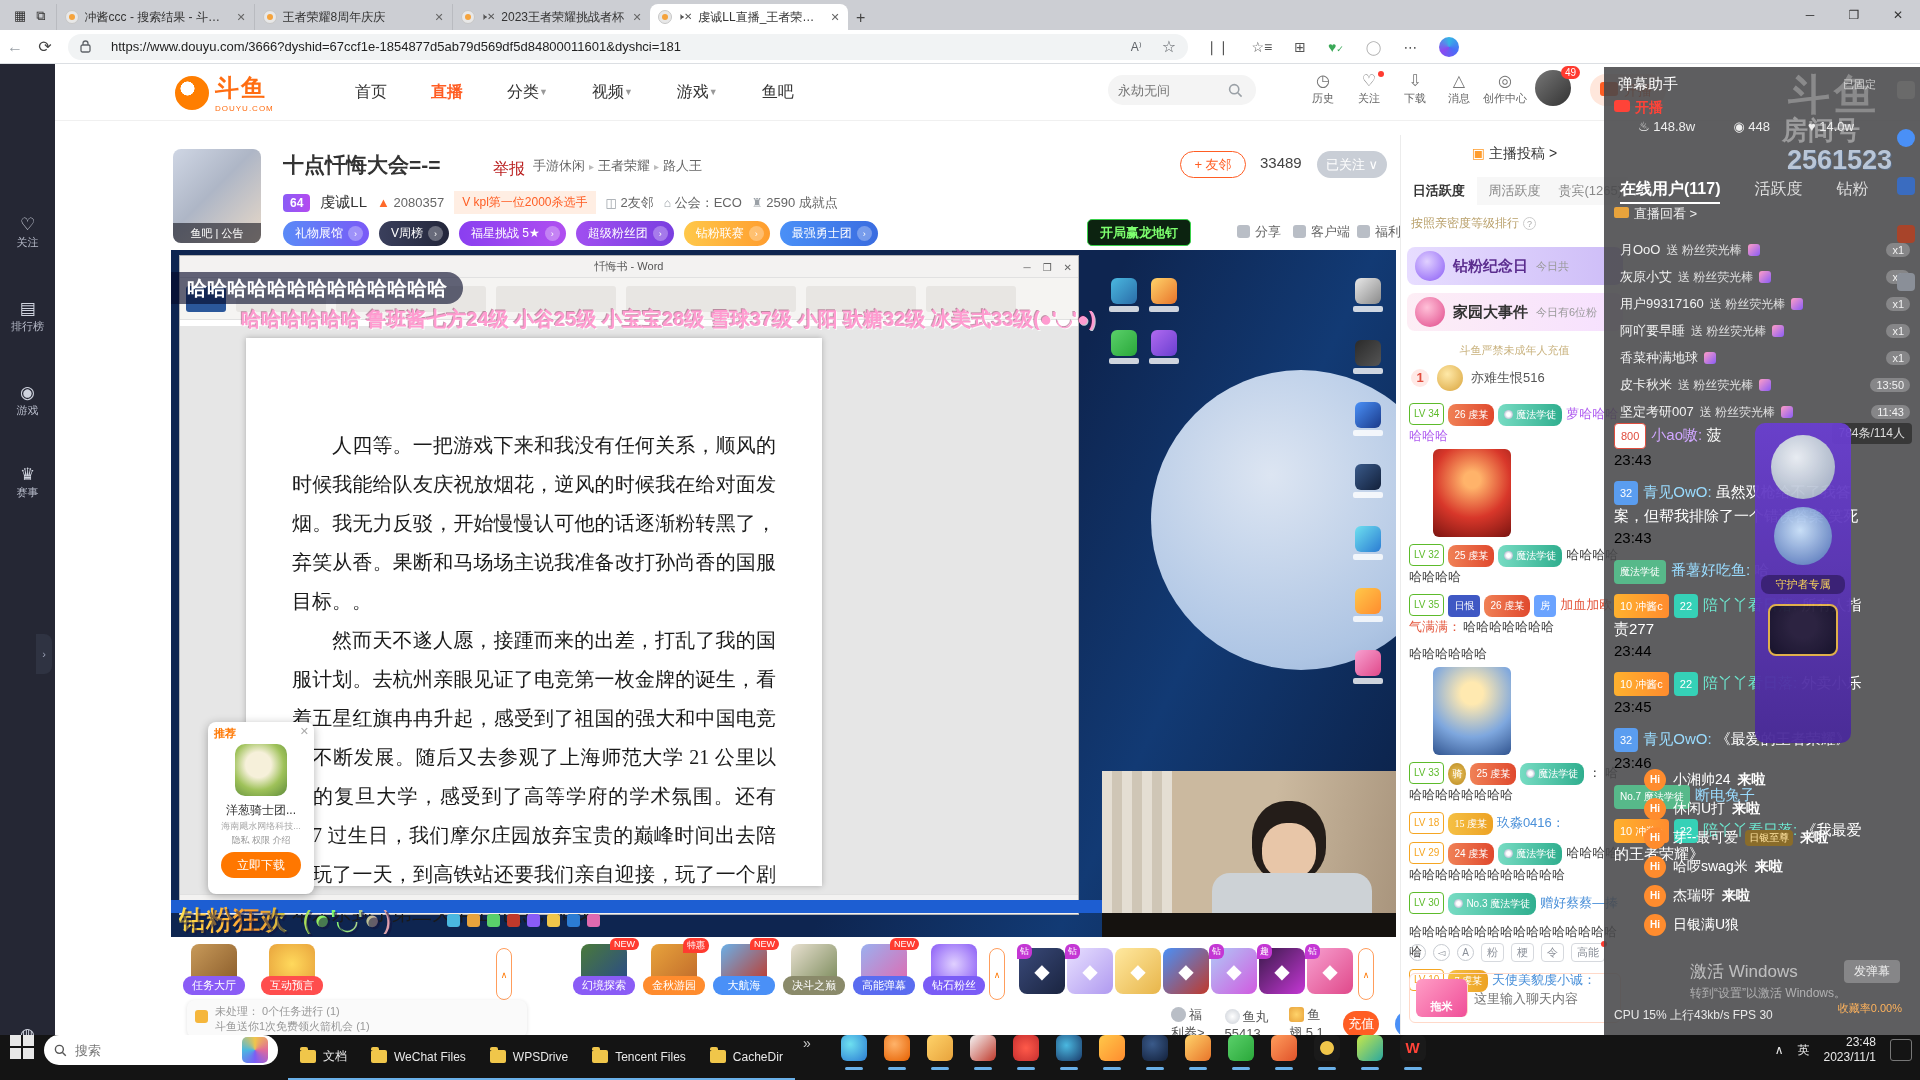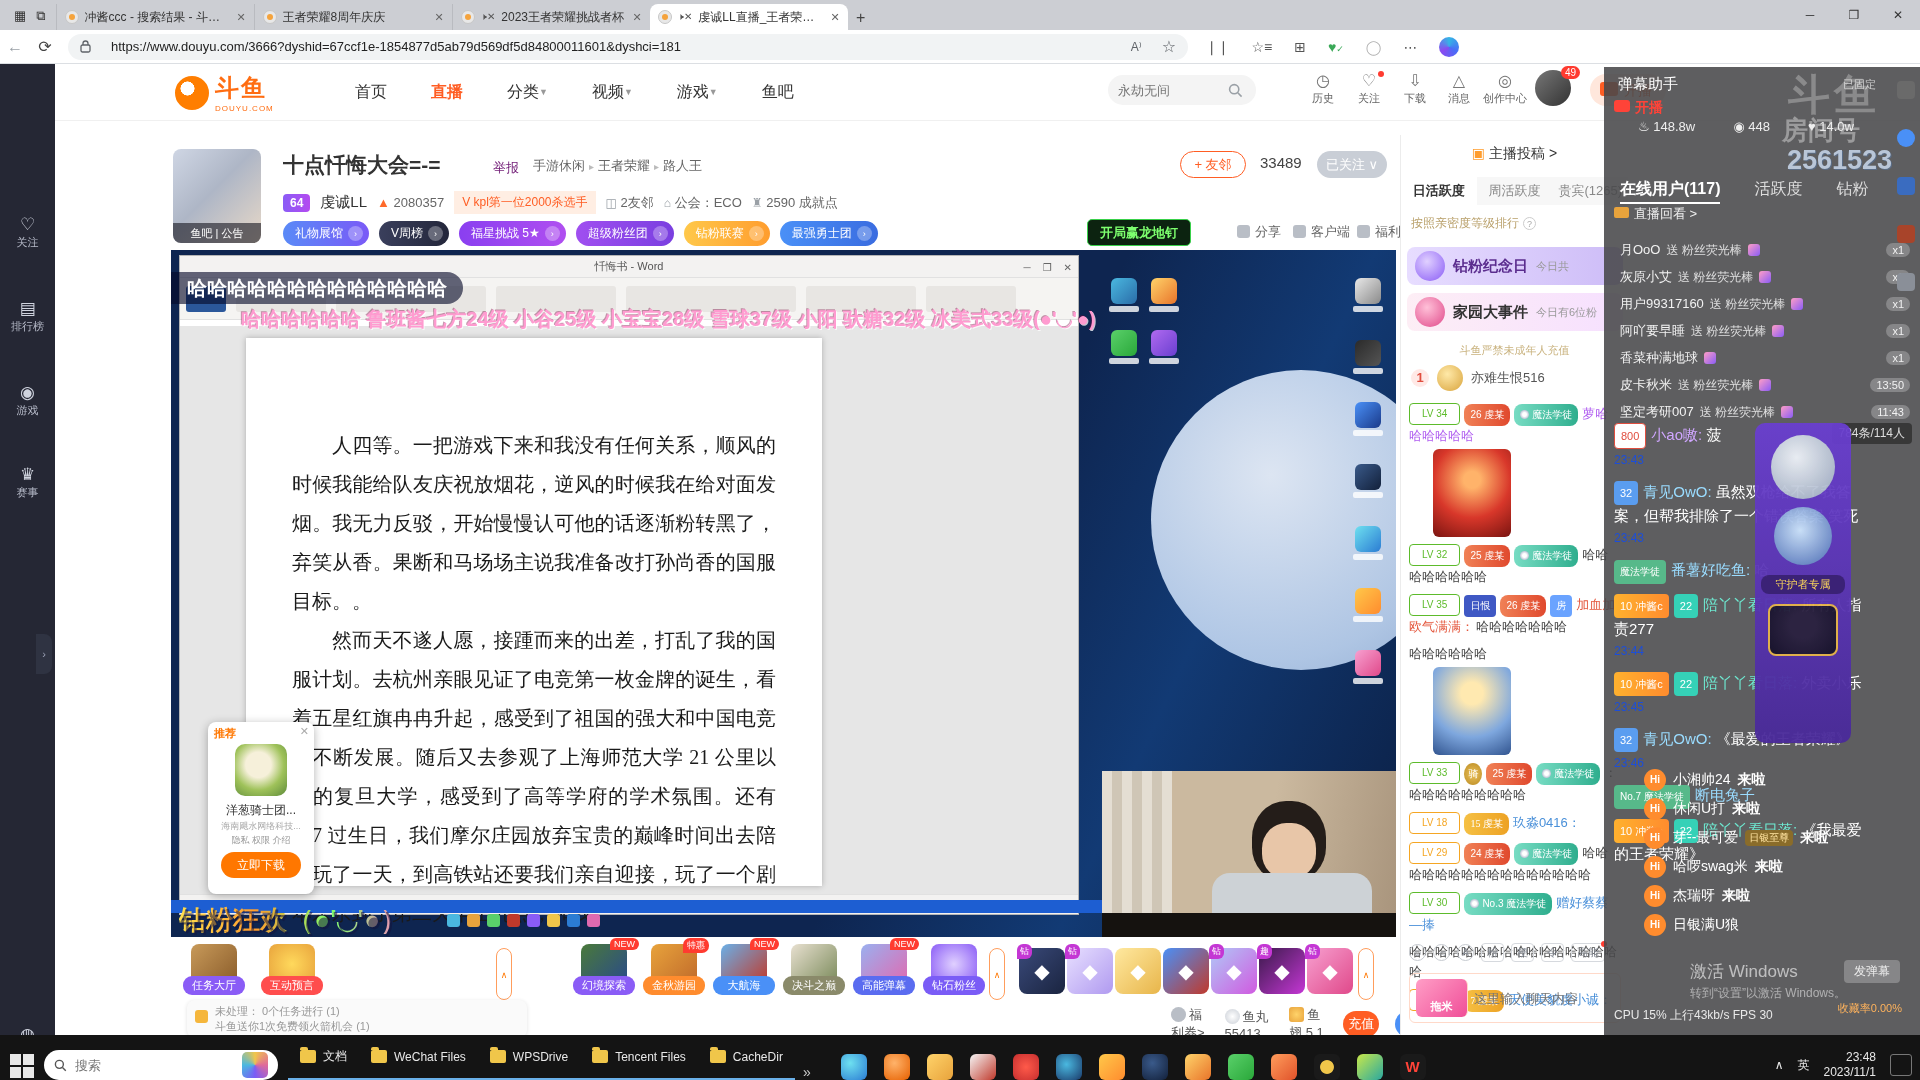--- a/index.html
+++ b/index.html
@@ -55,21 +55,21 @@
   .hbadge { position:absolute; left:1506px; top:2px; background:#ff3b30; color:#fff; font-size:10px; border-radius:8px; padding:1px 4px; }
   .livebtn { position:absolute; left:1535px; top:10px; height:32px; padding:0 14px 0 34px; background:#ffe7dc; color:#ff5d23; font-size:14px; border-radius:16px; line-height:32px; }
   .livebtn::before { content:""; position:absolute; left:10px; top:8px; width:18px; height:14px; background:#ff5d23; border-radius:3px; }
 
   
   .streambar { position:absolute; left:55px; top:120px; width:1865px; height:130px; background:#fff; border-top:1px solid #f0f0f0; }
   .savatar { position:absolute; left:118px; top:28px; width:88px; height:94px; border-radius:8px; overflow:hidden;
     background:linear-gradient(135deg,#cfd6e4 0%,#aeb6c6 45%,#e8d9c8 100%); }
   .savatar .strip { position:absolute; left:0; bottom:0; width:100%; height:20px; background:rgba(20,20,30,.6); color:#fff; font-size:11px; display:flex; align-items:center; justify-content:center; gap:8px; }
   .stitle { position:absolute; left:228px; top:30px; font-size:21px; font-weight:bold; color:#333; }
-  .sreport { position:absolute; left:438px; top:38px; font-size:13px; color:#701a75; }
+  .sreport { position:absolute; left:438px; top:38px; font-size:16px; color:#b91c1c; }
   .sbread { position:absolute; left:478px; top:36px; font-size:13px; color:#666; }
   .sbread .sep { color:#bbb; margin:0 4px; font-size:10px; }
   .friendbtn { position:absolute; left:1125px; top:30px; width:66px; height:27px; border:1px solid #ff5d23; color:#ff5d23; border-radius:14px; font-size:13px; text-align:center; line-height:25px; }
   .fcount { position:absolute; left:1205px; top:33px; font-size:15px; color:#444; }
   .followedbtn { position:absolute; left:1262px; top:30px; width:70px; height:27px; background:#c9ced6; color:#fff; border-radius:14px; font-size:13px; text-align:center; line-height:27px; }
   .srow2 { position:absolute; left:228px; top:70px; display:flex; align-items:center; gap:10px; font-size:13px; color:#666; }
   .lvbadge { background:linear-gradient(90deg,#8a5cf6,#b44af0); color:#fff; font-size:12px; font-weight:bold; border-radius:4px; padding:2px 7px; }
   .sname { color:#333; font-size:15px; }
   .flame { color:#ff6a2a; font-size:13px; }
   .kpltag { background:#ffeee3; color:#ff5d23; border-radius:0; padding:3px 8px; font-size:12px; }
@@ -153,21 +153,21 @@
   .cp-b1 { top:112px; background:linear-gradient(90deg,#e7ddff,#cdbcf7); color:#5b2d8e; }
   .cp-b2 { top:158px; background:linear-gradient(90deg,#fdeef5,#f6e0ff); color:#333; }
   .cp-bicon { width:30px; height:30px; border-radius:50%; flex:none; }
   .cp-bsuffix { font-size:11px; font-weight:normal; color:#999; }
   .cp-notice { position:absolute; left:0; top:208px; width:100%; text-align:center; font-size:11px; color:#c9b27e; }
   .cp-rank { position:absolute; left:10px; top:230px; display:flex; align-items:center; gap:8px; font-size:13px; color:#555; }
   .cp-rank .pos { color:#e04e3f; font-weight:bold; background:#ffe9e6; width:18px; height:18px; border-radius:50%; text-align:center; line-height:18px; }
   .cp-rank .crown { width:26px; height:26px; border-radius:50%; background:radial-gradient(circle at 40% 35%,#ffe9a8,#d9a43c); }
   .cmsgs { position:absolute; left:8px; top:268px; width:212px; }
   .cmsg { margin-bottom:7px; font-size:13px; color:#444; line-height:20px; }
-  .lvb { display:inline-block; border:1px solid; border-radius:4px; font-size:10px; padding:0 12px; margin-right:4px; vertical-align:1px; }
+  .lvb { display:inline-block; border:1px solid; border-radius:4px; font-size:10px; padding:0 4px; margin-right:4px; vertical-align:1px; }
   .lvb.g { color:#5dbb2b; border-color:#5dbb2b; }
   .lvb.o { color:#f5a623; border-color:#f5a623; }
   .bdg { display:inline-block; color:#fff; font-size:10px; border-radius:8px; padding:1px 6px; margin-right:4px; }
   .b-fan { background:linear-gradient(90deg,#f08156,#e0492e); }
   .b-fan2 { background:linear-gradient(90deg,#f5c044,#eda224);font-family:Liberation Serif, serif; }
   .b-ring { background:linear-gradient(90deg,#77dcc3,#2fae8e); }
   .b-ring::before { content:""; display:inline-block; width:9px; height:9px; border-radius:50%; background:radial-gradient(circle,#fff 30%,#b9c2d4 70%); margin-right:3px; vertical-align:-1px; }
   .b-shield { background:#3f58c4; border-radius:4px; }
   .b-knight { background:radial-gradient(circle,#ecc25b,#b98a22); border-radius:50%; padding:1px 4px; }
   .b-room { background:#6aa3ff; border-radius:4px; }
@@ -195,21 +195,21 @@
   .ov-tabs { position:absolute; left:16px; top:112px; display:flex; gap:34px; font-size:16px; color:#ddd; }
   .ov-tabs .on { font-weight:bold; color:#fff; border-bottom:2px solid #fff; padding-bottom:2px; }
   .ov-replay { position:absolute; left:10px; top:138px; font-size:13px; color:#f0f0f0; }
   .ov-replay::before { content:""; display:inline-block; width:15px; height:11px; background:#e8a33c; border-radius:2px; margin-right:5px; }
   .giftrow { position:absolute; left:16px; width:290px; height:30px; font-size:13px; color:#f2f2f2; display:flex; align-items:center; gap:6px; }
   .giftrow .stick { width:12px; height:12px; border-radius:3px; background:linear-gradient(135deg,#ff9ec6,#8a5cf6); }
   .giftrow .cnt { margin-left:auto; background:rgba(255,255,255,.25); border-radius:8px; font-size:11px; padding:1px 6px; }
   .ov-counter { position:absolute; right:8px; top:356px; background:rgba(40,40,40,.7); border-radius:4px; font-size:12px; color:#ddd; padding:2px 7px; }
   .omsgs { position:absolute; left:10px; top:356px; width:250px; }
   .omsg { margin-bottom:10px; font-size:15px; line-height:22px; color:#fff; }
-  .otime { color:#1d4ed8; font-size:12px; display:block; }
+  .otime { color:#000000; font-size:15px; display:block; }
   .obdg { display:inline-block; font-size:11px; border-radius:4px; padding:1px 6px; margin-right:5px; color:#fff; }
   .ob-blue { background:#5a9df0; } .ob-teal { background:#35d1b7; }
   .ob-orange { background:linear-gradient(90deg,#ffb12e,#ff8c2e); }
   .ob-red { background:#fff; color:#e04e3f; border:1px solid #e04e3f; }
   .ob-gbadge { background:#57b98a; font-size:10px; }
   .oname { color:#9adcff; } .oname.t { color:#6ee8d0; } .oname.p { color:#d0a6ff; }
   .pendant { position:absolute; left:151px; top:356px; width:96px; height:320px; border-radius:10px;
     background:linear-gradient(180deg,#6a3fd0,#4a2a9a); opacity:.95; }
   .pendant .orb { width:64px; height:64px; border-radius:50%; margin:12px auto 8px; background:radial-gradient(circle at 40% 35%,#f0f4fa,#9aa8c0); }
   .pendant .orb2 { width:58px; height:58px; border-radius:50%; margin:6px auto; background:radial-gradient(circle at 45% 40%,#cfe6ff,#4a6cb8); }
@@ -221,21 +221,21 @@
   .arr-suffix { font-weight:bold; }
   .ov-activate1 { position:absolute; left:86px; top:893px; font-size:17px; color:rgba(255,255,255,.6); }
   .ov-activate2 { position:absolute; left:86px; top:918px; font-size:12px; color:rgba(255,255,255,.5); }
   .ov-perf { position:absolute; left:10px; top:940px; font-size:12px; color:#e8e8e8; }
   .ov-send { position:absolute; right:20px; top:893px; background:rgba(255,255,255,.25); border-radius:4px; font-size:12px; color:#eee; padding:3px 10px; }
   .ov-fav { position:absolute; right:18px; top:934px; font-size:11px; color:#ffb35c; }
   .edgeicons { position:absolute; right:2px; top:14px; width:24px; display:flex; flex-direction:column; gap:30px; align-items:center; }
   .eic { width:18px; height:18px; border-radius:4px; }
 
   
-  .taskbar { position:absolute; left:0; top:1035px; width:1920px; height:45px; background:#141414; display:flex; align-items:flex-end; }
+  .taskbar { position:absolute; left:0; top:1035px; width:1920px; height:45px; background:#141414; display:flex; align-items:flex-start; }
   .startbtn { width:26px; height:26px; margin:0 8px 0 10px; display:grid; grid-template-columns:11px 11px; grid-template-rows:11px 11px; gap:2px; }
   .startbtn span { background:#e8e8e8; }
   .tsearch { width:234px; height:30px; background:#fff; border-radius:15px; display:flex; align-items:center; padding:0 10px; gap:8px; }
   .tsearch input { border:none; outline:none; font-size:13px; width:130px; color:#333; background:transparent; }
   .tsr-art { width:26px; height:26px; margin-left:auto; border-radius:5px; background:conic-gradient(#f0c64a,#e06a9a,#7a5cf6,#4ab8e0,#f0c64a); }
   .twin { height:45px; display:flex; align-items:center; gap:7px; padding:0 12px; border-bottom:2px solid #6ab0e8; color:#e8e8e8; font-size:12px; }
   .tfolder { width:16px; height:13px; background:#f0c64a; border-radius:2px; position:relative; flex:none; }
   .tfolder::before { content:""; position:absolute; left:0; top:-3px; width:8px; height:3px; background:#f0c64a; border-radius:2px 2px 0 0; }
   .tmore { color:#ccc; font-size:14px; padding:0 8px; }
   .tapps { display:flex; gap:17px; margin-left:22px; }

